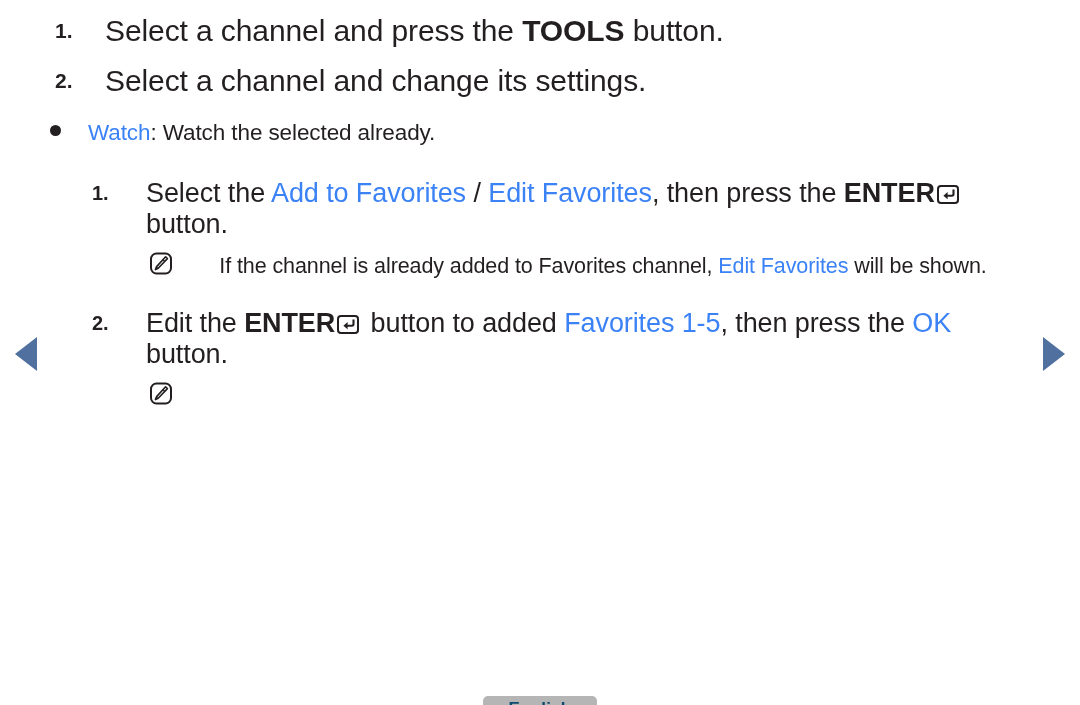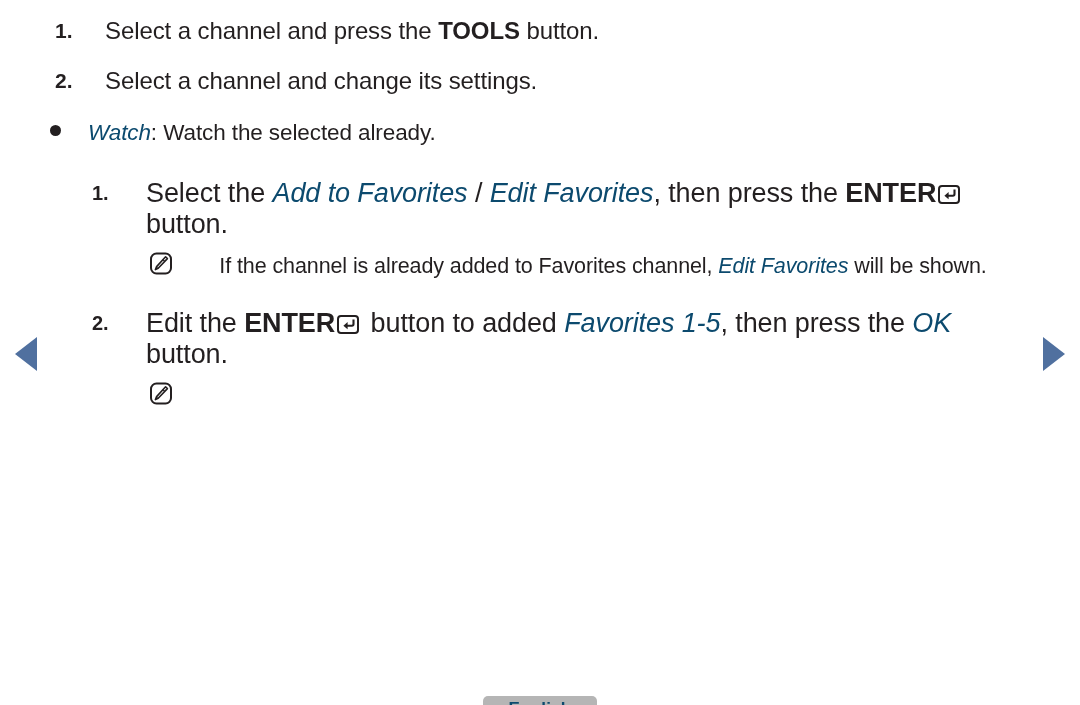--- a/index.html
+++ b/index.html
@@ -68,21 +68,21 @@
   .num1 {
     margin-bottom: 21px;
   }
   .num1 .marker {
     width: 50px;
     margin-left: 55px;
     font-size: 21px;
     line-height: 29px;
   }
   .num1 .body-text {
-    font-size: 24px;
+    font-size: 30px;
     line-height: 29px;
     letter-spacing: -0.1px;
   }
 
   
   .bullet {
     margin-bottom: 21px;
   }
   .bullet .marker {
     width: 38px;
@@ -139,22 +139,21 @@
   }
   .note .body-text {
     font-size: 21.5px;
     line-height: 36px;
     letter-spacing: -0.1px;
     max-width: 830px;
   }
 
   
   .blue {
-    color: #0c4a6e;
-    font-style: italic;
+    color: #3b82f6;
   }
   .b {
     font-weight: bold;
   }
 
   
   .note-icon {
     display: inline-block;
     width: 22px;
     height: 23px;

